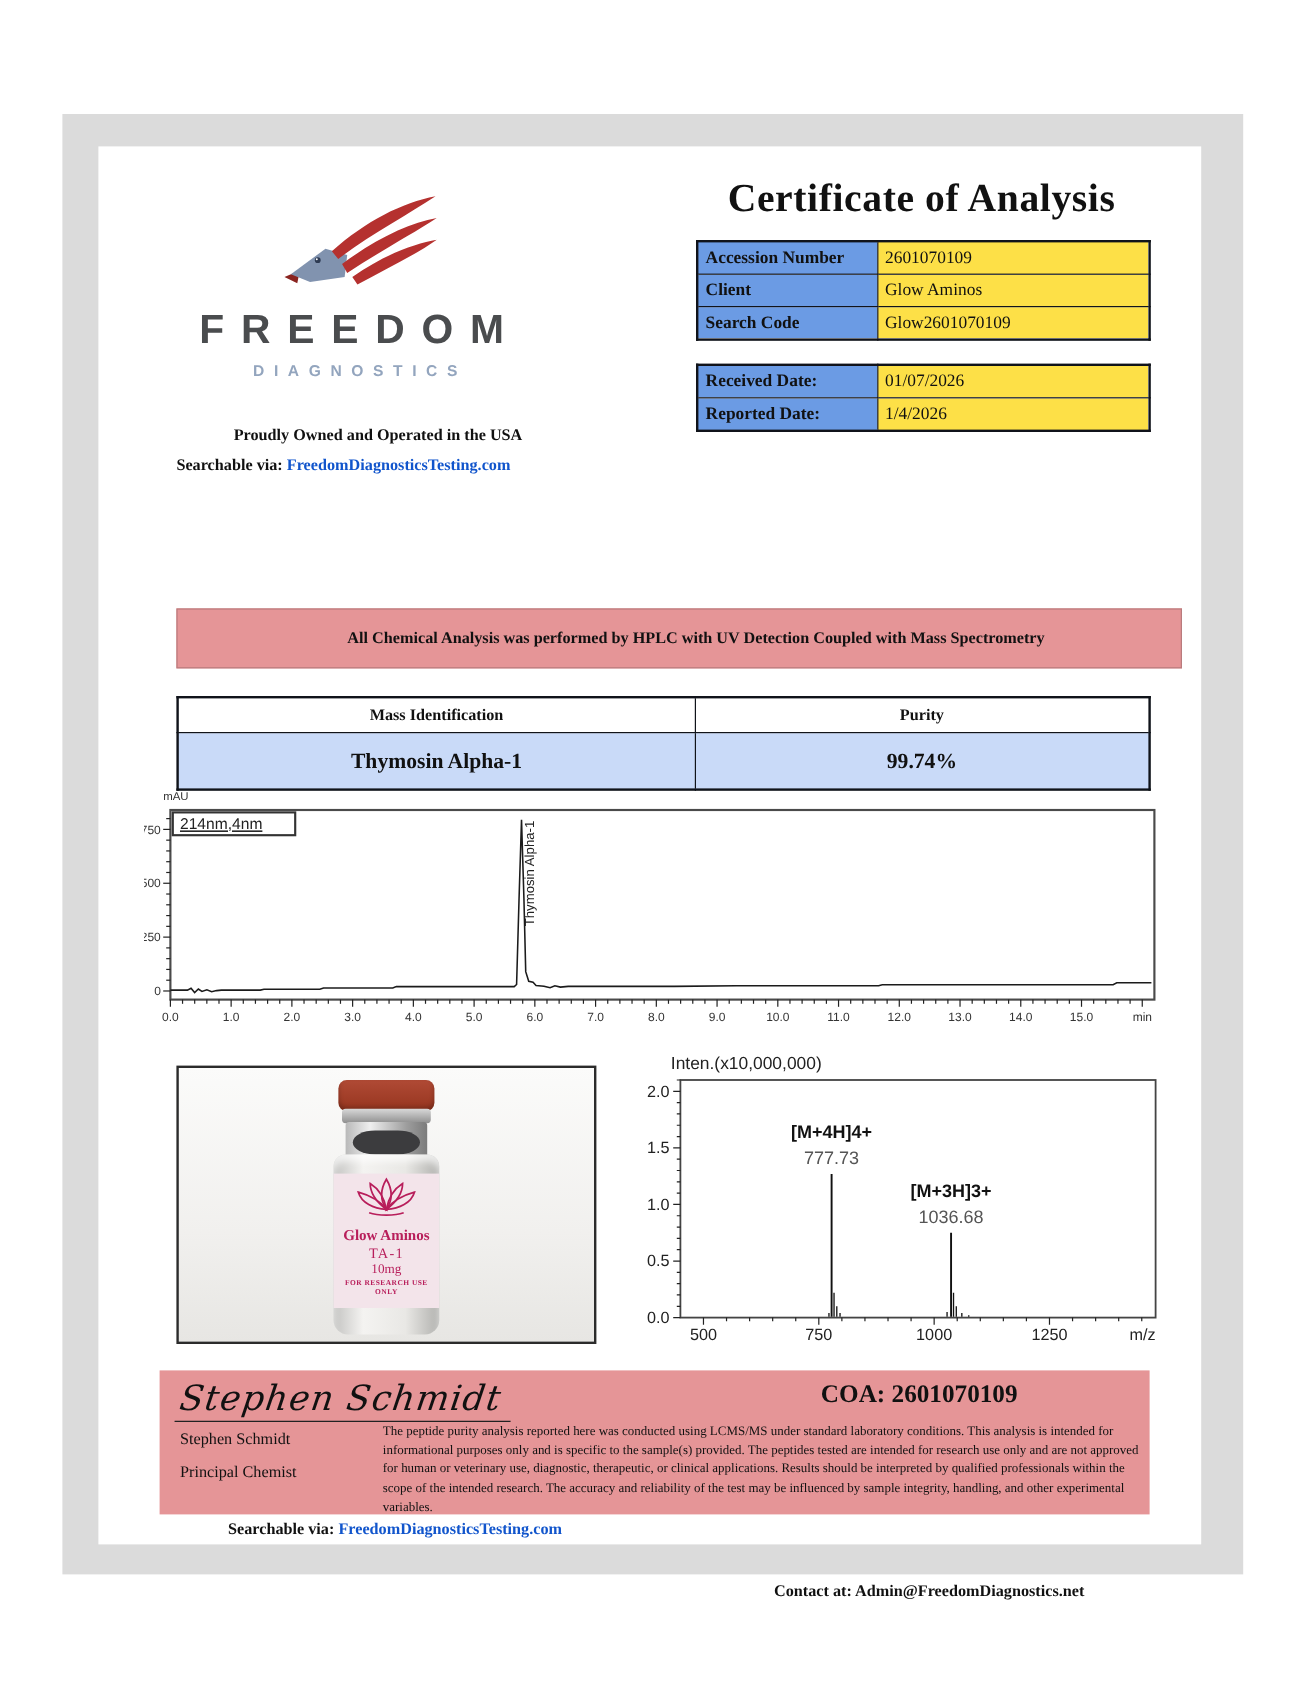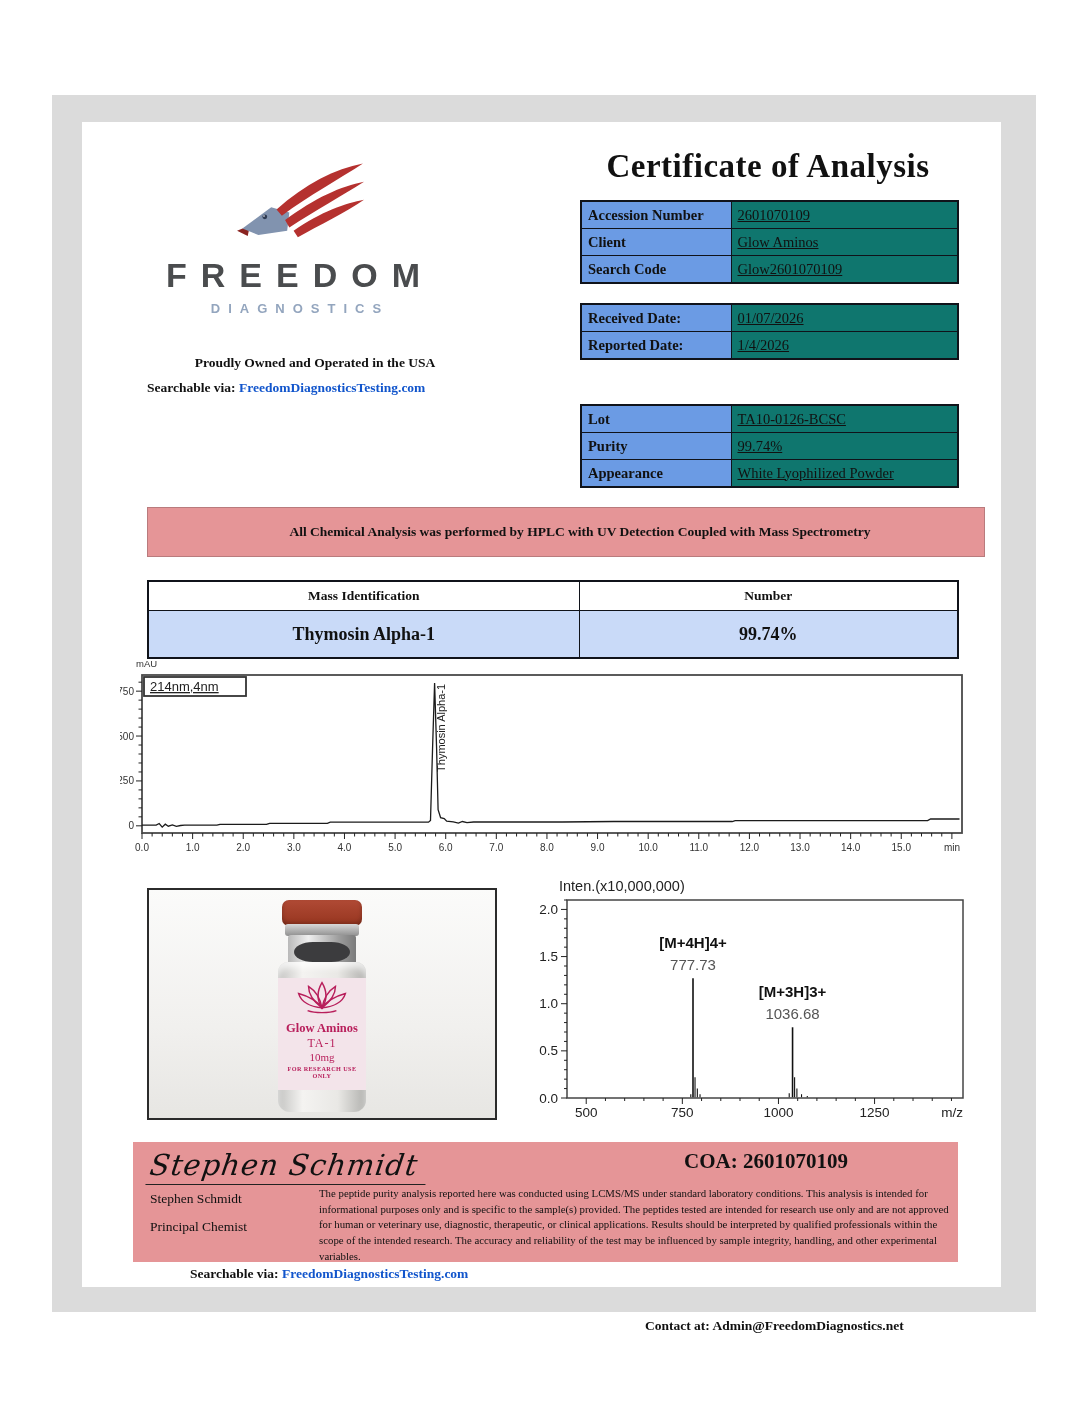--- a/index.html
+++ b/index.html
@@ -15,21 +15,21 @@
          font-size:13px;letter-spacing:8px;text-align:center;}
   .tagline{font-weight:bold;font-size:13.5px;text-align:center;}
   .searchline{font-size:13.5px;font-weight:bold;}
   .link{color:#1155cc;font-weight:bold;cursor:pointer;}
   .title{font-size:33px;font-weight:bold;text-align:center;letter-spacing:.5px;}
   
   table.kvt{border-collapse:collapse;table-layout:fixed;border:2.4px solid #10131a;}
   table.kvt td{border:1.6px solid #10131a;height:24px;padding:1px 6px;font-size:14.5px;
                white-space:nowrap;overflow:hidden;}
   table.kvt td.k{background:#6b9be4;font-weight:bold;}
-  table.kvt td.v{background:#0f766e;text-decoration:underline;}
+  table.kvt td.v{background:#fde047;}
   
   .banner{background:#e59597;border:1.2px solid #b97b7d;display:flex;align-items:center;
           justify-content:center;font-weight:bold;font-size:13.5px;text-align:center;padding-left:28px;}
   
   table.mt{border-collapse:collapse;table-layout:fixed;border:2.6px solid #10131a;}
   table.mt th{background:#fff;border:1.6px solid #10131a;height:26px;font-size:13.5px;font-weight:bold;}
   table.mt td{background:#c9daf8;border:1.6px solid #10131a;height:44px;font-size:18px;
               font-weight:bold;text-align:center;}
   
   .photo{border:2px solid #2b2b2b;background:linear-gradient(180deg,#fbfbfa 0%,#f1f0ee 60%,#e7e6e3 100%);}
@@ -119,54 +119,34 @@
       <td class="v">01/07/2026</td>
         </tr>
     <tr>
       <td class="k">Reported Date:</td>
       <td class="v">1/4/2026</td>
         </tr>
   </tbody>
     </table>
 
 
-  <table class="kvt abs" style="left:580px;top:404px;width:377px;">
-    <colgroup>
-        <col style="width:150px">
-        <col style="width:227px">
-      </colgroup>
-    <tbody>
-        <tr>
-      <td class="k">Lot</td>
-      <td class="v">TA10-0126-BCSC</td>
-        </tr>
-    <tr>
-      <td class="k">Purity</td>
-      <td class="v">99.74%</td>
-        </tr>
-    <tr>
-      <td class="k">Appearance</td>
-      <td class="v">White Lyophilized Powder</td>
-        </tr>
-  </tbody>
-    </table>
 
   <div class="abs banner" style="left:147px;top:507px;width:808px;height:48px;">
     <span>All Chemical Analysis was performed by HPLC with UV Detection Coupled with Mass Spectrometry</span>
   </div>
 
   <table class="mt abs" style="left:147px;top:580px;width:810px;">
     <colgroup>
         <col style="width:431px">
         <col style="width:379px">
       </colgroup>
     <tbody>
         <tr>
       <th>Mass Identification</th>
-      <th>Number</th>
+      <th>Purity</th>
         </tr>
     <tr>
       <td>Thymosin Alpha-1</td>
       <td>99.74%</td>
         </tr>
   </tbody>
     </table>
 
   <svg class="abs" style="left:120px;top:655px;" width="850" height="215">
       <rect x="22" y="20" width="820" height="158" fill="#fff" stroke="#4a4a4a" stroke-width="1.8"></rect>

